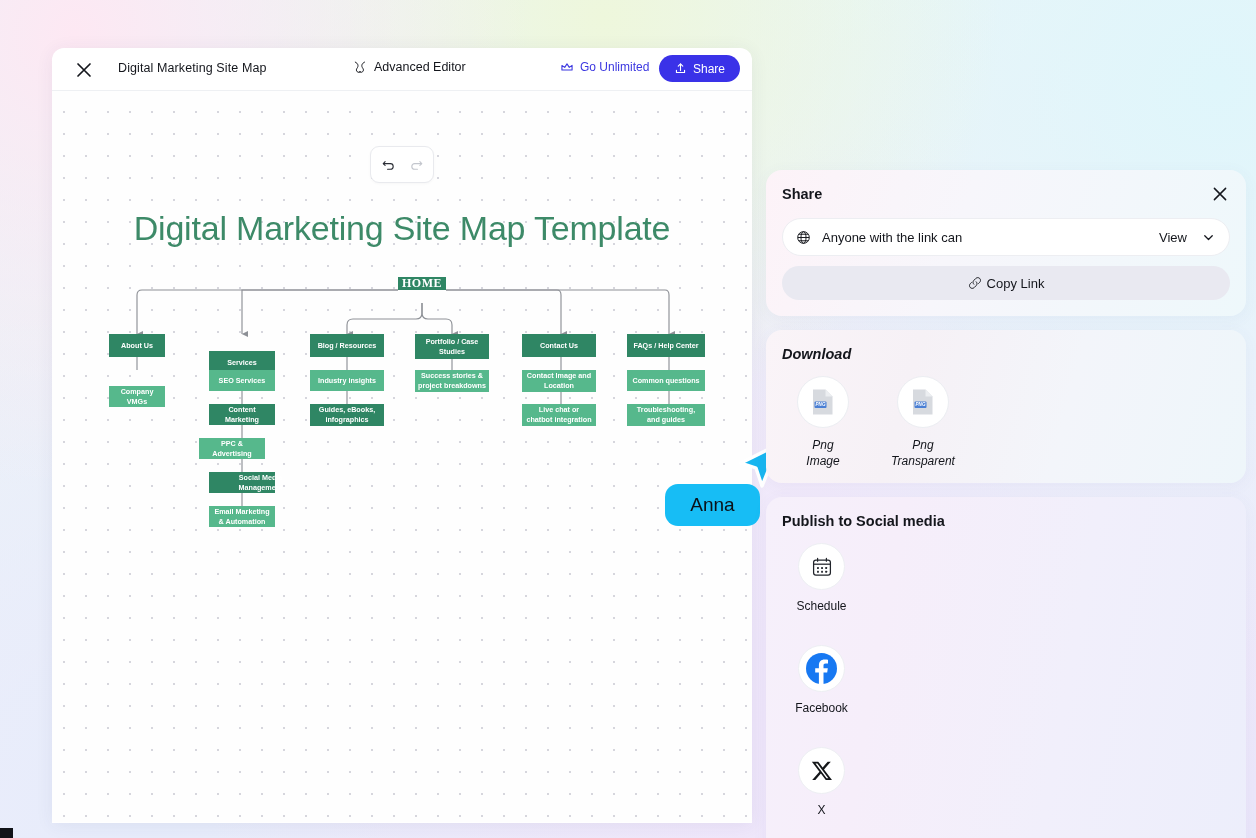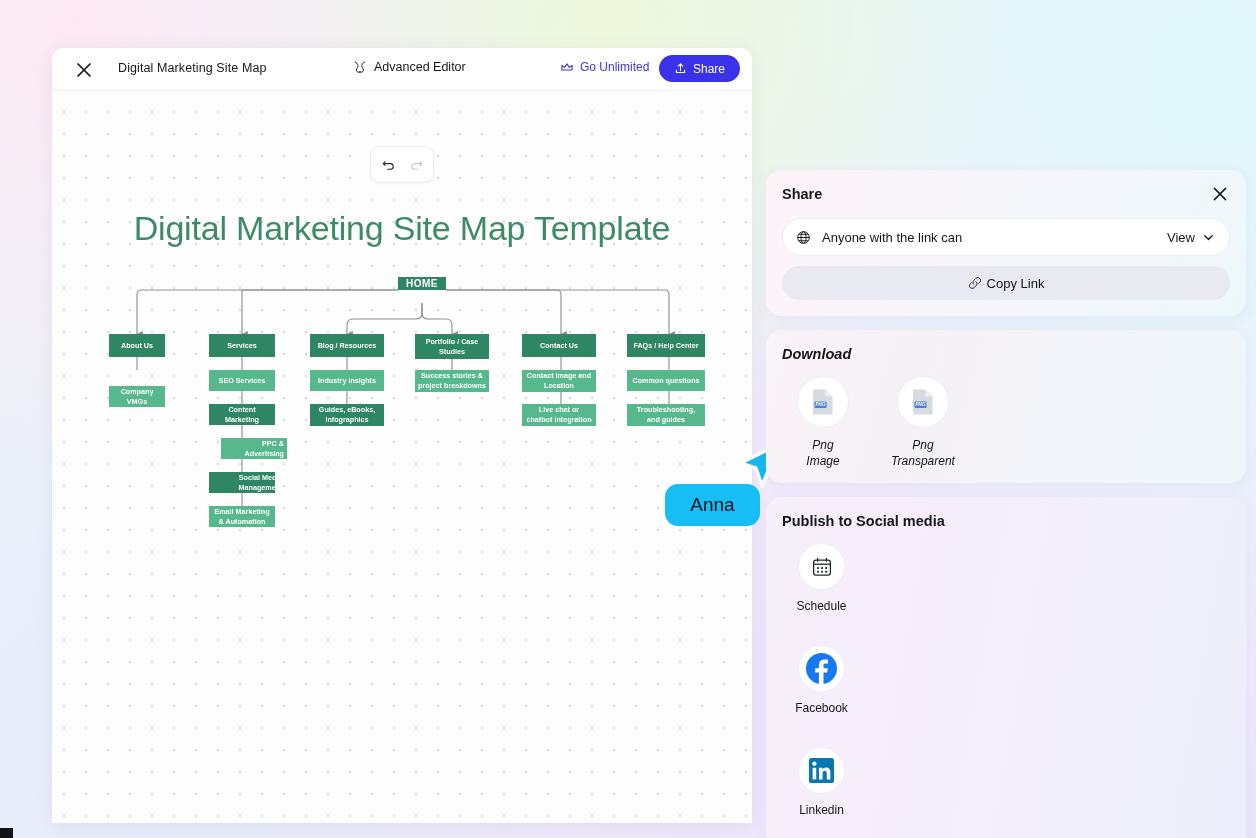--- a/index.html
+++ b/index.html
@@ -122,21 +122,21 @@
     position: absolute;
     display: flex; align-items: center; justify-content: center;
     text-align: center;
     color: #ffffff;
     font-size: 7.2px;
     font-weight: 700;
     line-height: 1.35;
     padding: 2px 3px;
     cursor: pointer;
   }
-  .node.root { background: #2f8664; font-size: 10px; letter-spacing: .5px; }
+  .node.root { background: #2f8664; font-size: 12px; letter-spacing: .5px; font-family: Liberation Serif, serif; }
   .node.lvl1 { background: #2f8664; }
   .node.dark { background: #2f8664; }
   .node.light { background: #56b88c; }
 
   
   .collab {
     position: absolute;
     left: 657px; top: 484px;
     width: 95px; height: 42px;
     background: #17bdf5;
@@ -180,21 +180,21 @@
     height: 38px;
     background: #ffffff;
     border: 1px solid #edeef2;
     border-radius: 19px;
     display: flex; align-items: center;
     padding: 0 14px 0 13px;
     cursor: pointer;
   }
   .link-row .globe { width: 15px; height: 15px; flex: none; margin-right: 11px; }
   .link-text { flex: 1; font-size: 13px; color: #14161c; }
-  .link-perm { font-size: 13px; color: #14161c; margin-right: 7px; }
+  .link-perm { font-size: 13px; color: #14161c; margin-right: 15px; }
   .link-row .chev { width: 13px; height: 13px; flex: none; }
 
   .copy-link {
     margin-top: 10px;
     height: 34px;
     background: #e9e9f1;
     border-radius: 17px;
     display: flex; align-items: center; justify-content: center; gap: 5px;
     font-size: 13px; color: #14161c; cursor: pointer;
   }
@@ -329,24 +329,24 @@
           <path d="M617 266 L617 279"></path>
             <path d="M617 300 L617 313"></path>
         </g>
       </svg>
 
       <div class="node root" style="left:346px; top:186px; width:48px; height:13px;">HOME</div>
 
       <div class="node lvl1" style="left:57px; top:243px; width:56px; height:23px;">About Us</div>
       <div class="node light" style="left:57px; top:295px; width:56px; height:21px;">Company VMGs</div>
 
-      <div class="node lvl1" style="left:157px; top:243px; width:66px; height:23px;text-align:center;">Services</div>
+      <div class="node lvl1" style="left:157px; top:260px; width:66px; height:23px;text-align:center;">Services</div>
       <div class="node light" style="left:157px; top:279px; width:66px; height:21px;">SEO Services</div>
       <div class="node dark" style="left:157px; top:313px; width:66px; height:21px;">Content Marketing</div>
-      <div class="node light" style="left:169px; top:347px; width:66px; height:21px;text-align:right;">PPC &amp; Advertising</div>
+      <div class="node light" style="left:147px; top:347px; width:66px; height:21px;">PPC &amp; Advertising</div>
       <div class="node dark" style="left:157px; top:381px; width:66px; height:21px;padding-left:40px;">Social Media Management</div>
       <div class="node light" style="left:157px; top:415px; width:66px; height:21px;">Email Marketing &amp; Automation</div>
 
       <div class="node lvl1" style="left:258px; top:243px; width:74px; height:23px;">Blog / Resources</div>
       <div class="node light" style="left:258px; top:279px; width:74px; height:21px;">Industry insights</div>
       <div class="node dark" style="left:258px; top:313px; width:74px; height:22px;">Guides, eBooks, infographics</div>
 
       <div class="node lvl1" style="left:363px; top:243px; width:74px; height:25px;">Portfolio / Case Studies</div>
       <div class="node light" style="left:363px; top:279px; width:74px; height:22px;">Success stories &amp; project breakdowns</div>
 
@@ -464,31 +464,20 @@
       <div class="social-tile">
         <div class="social-circle">
           <svg width="31" height="31" viewBox="0 0 31 31">
             <circle cx="15.5" cy="15.5" r="15.5" fill="#1778f2"></circle>
             <path d="M17.5 31 V19.6 H21.2 L21.8 15.3 H17.5 V12.6 C17.5 11.35 17.9 10.5 19.7 10.5 H22 V6.7 C21.6 6.65 20.2 6.5 18.6 6.5 C15.2 6.5 12.9 8.6 12.9 12.2 V15.3 H9.2 V19.6 H12.9 V31 Z" fill="#ffffff"></path>
           </svg>
         </div>
         <div class="social-label">Facebook</div>
       </div>
 
-      <div class="social-tile">
-        <div class="social-circle">
-          <svg width="25" height="25" viewBox="0 0 25 25">
-            <rect x="0" y="0" width="25" height="25" rx="2.6" fill="#0a77b5"></rect>
-            <rect x="3.6" y="9.8" width="3.6" height="11.6" fill="#ffffff"></rect>
-            <circle cx="5.4" cy="5.7" r="2.15" fill="#ffffff"></circle>
-            <path d="M10 9.8 H13.4 V11.4 C14 10.3 15.2 9.5 17 9.5 C19.9 9.5 21.4 11.3 21.4 14.6 V21.4 H17.8 V15.3 C17.8 13.5 17.1 12.7 15.8 12.7 C14.4 12.7 13.6 13.6 13.6 15.4 V21.4 H10 Z" fill="#ffffff"></path>
-          </svg>
-        </div>
-        <div class="social-label">Linkedin</div>
-      </div>
 
       <div class="social-tile">
         <div class="social-circle">
           <svg width="22" height="22" viewBox="0 0 24 24">
             <path d="M18.2 1.8 H21.6 L14.2 10.3 L22.9 21.8 H16.1 L10.8 14.8 L4.7 21.8 H1.3 L9.2 12.7 L0.9 1.8 H7.9 L12.7 8.2 Z M17 19.8 H18.9 L6.9 3.7 H4.9 Z" fill="#141619"></path>
           </svg>
         </div>
         <div class="social-label">X</div>
       </div>
 

